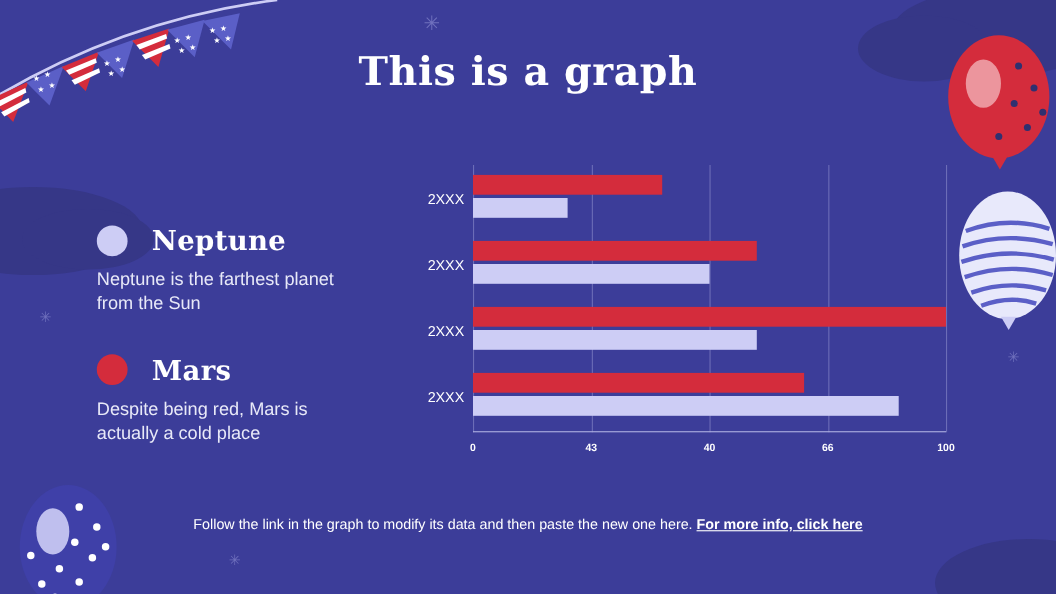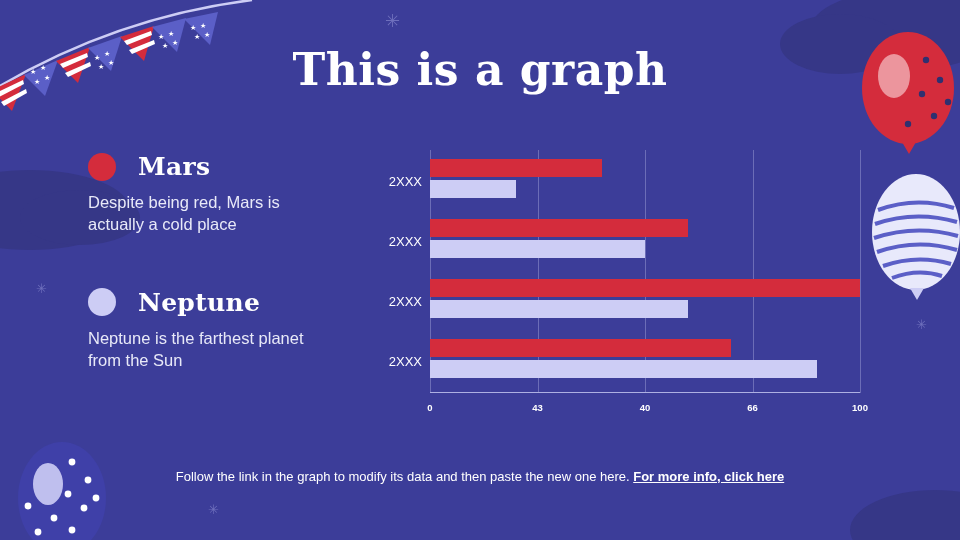--- a/index.html
+++ b/index.html
@@ -25,21 +25,21 @@
   
   .balloon-bl { position:absolute; left:10px; bottom:-30px; }
 
   
   .title {
     position:absolute; left:0; right:0; top:44px;
     text-align:center;
     color:#ffffff;
     font-family:"DejaVu Serif", serif;
     font-weight:bold;
-    font-size:44px;
+    font-size:36px;
     letter-spacing:.5px;
   }
 
   .legend { position:absolute; left:88px; top:152px; width:290px; }
   .legend-item { margin-bottom:34px; }
   .legend-head { display:flex; align-items:center; gap:22px; }
   .dot { width:28px; height:28px; border-radius:50%; flex:0 0 auto; }
   .legend-name {
     color:#ffffff; font-family:"DejaVu Serif", serif; font-weight:bold;
     font-size:25px; letter-spacing:.3px;
@@ -202,33 +202,33 @@
           <circle cx="40" cy="108" r="3.4"></circle>
       </g>
       <polygon points="46,116 60,116 53,128" fill="#3f40a8"></polygon>
     </svg>
   </div>
 </div>
 
 <div class="title">This is a graph</div>
 
 <div class="legend">
+  <div class="legend-item" style="margin-top:52px;">
+    <div class="legend-head">
+      <div class="dot" style="background:#cdcdf5;"></div>
+      <div class="legend-name">Neptune</div>
+    </div>
+    <p class="legend-desc">Neptune is the farthest planet from the Sun</p>
+  </div>
   <div class="legend-item">
     <div class="legend-head">
       <div class="dot" style="background:#d42c3c;"></div>
       <div class="legend-name">Mars</div>
     </div>
     <p class="legend-desc">Despite being red, Mars is actually a cold place</p>
-  </div>
-  <div class="legend-item" style="margin-top:52px;">
-    <div class="legend-head">
-      <div class="dot" style="background:#cdcdf5;"></div>
-      <div class="legend-name">Neptune</div>
-    </div>
-    <p class="legend-desc">Neptune is the farthest planet from the Sun</p>
   </div>
 </div>
 
 <div class="chart">
   <div class="plot">
 
     <div class="gridline" style="left:0%;"></div>
     <div class="gridline" style="left:25%;"></div>
     <div class="gridline" style="left:50%;"></div>
     <div class="gridline" style="left:75%;"></div>

